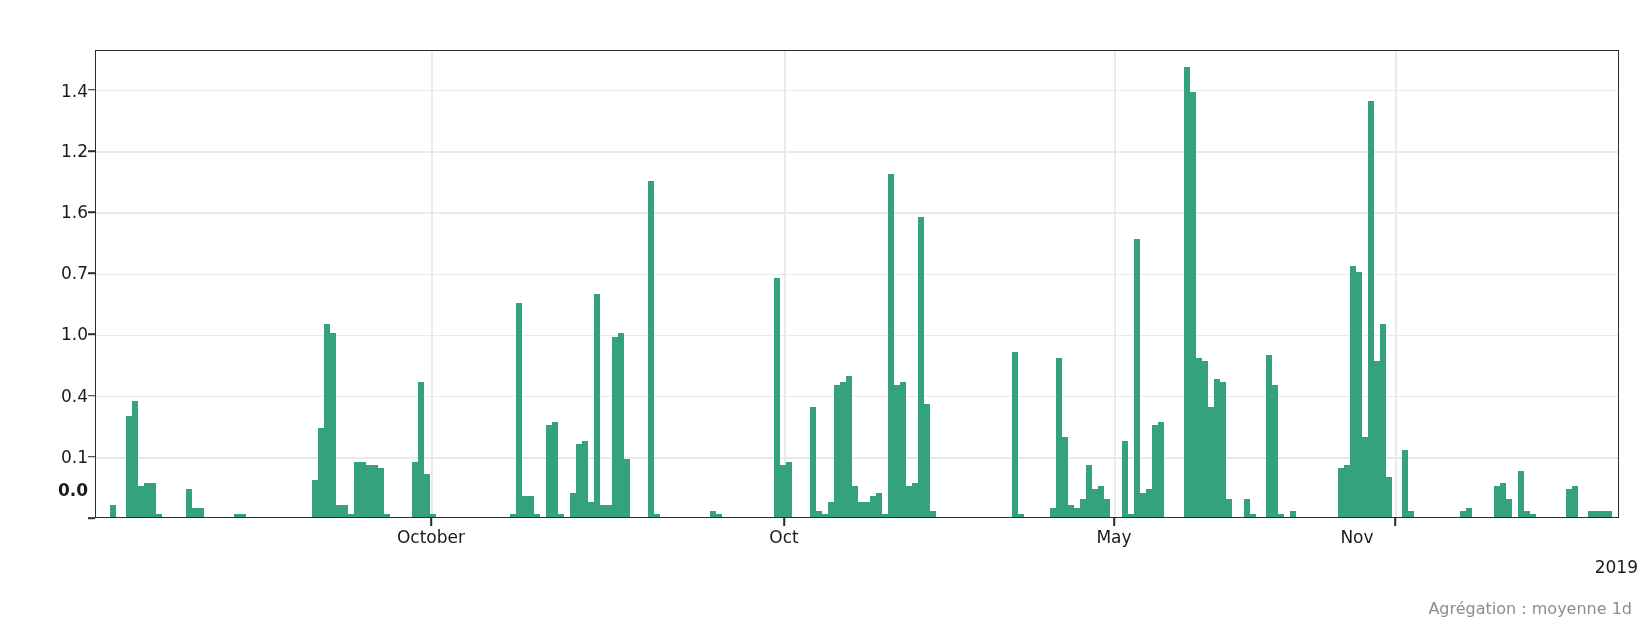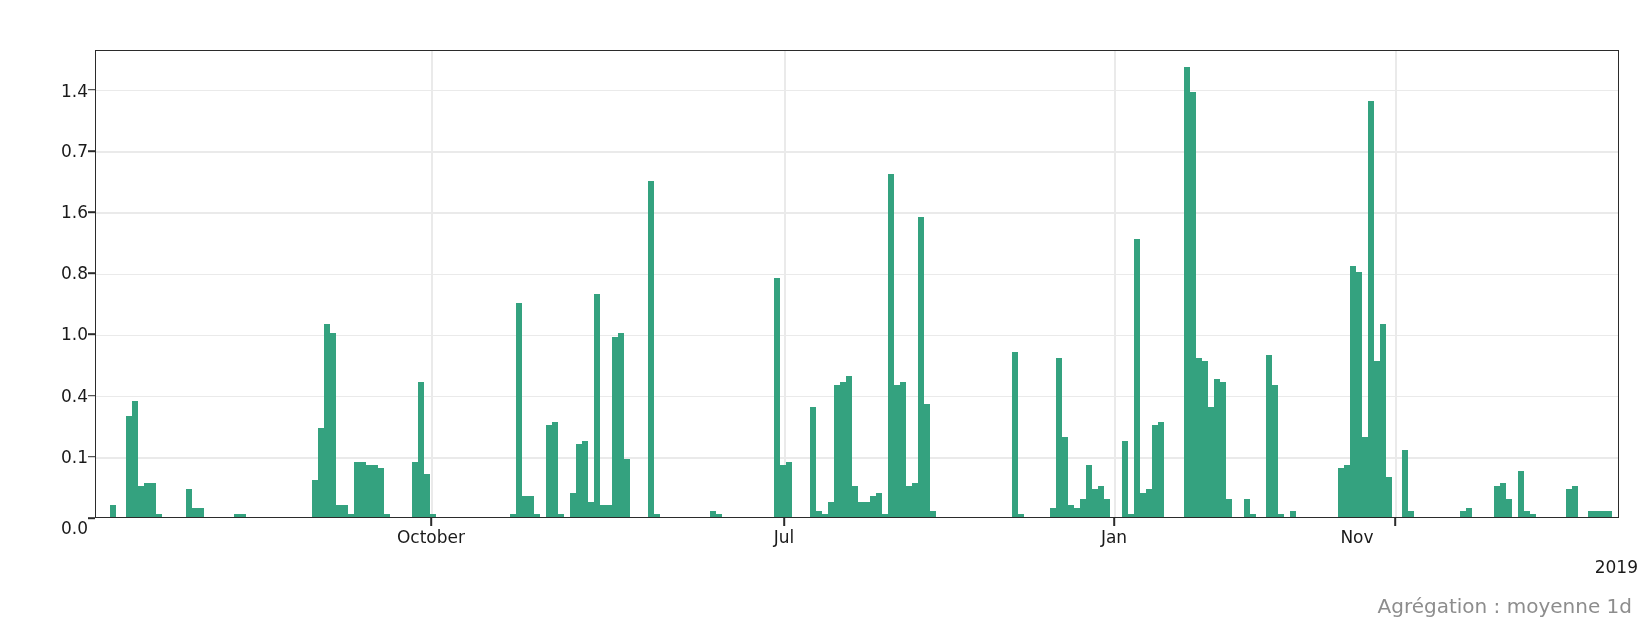--- a/index.html
+++ b/index.html
@@ -135,58 +135,58 @@
     font-size: 17px;
     color: #1a1a1a;
     white-space: nowrap;
   }
 
   
   #aggregation-note {
     position: absolute;
     right: 18px;
     bottom: 12px;
-    font-size: 20px;
+    font-size: 16px;
     color: #8d8d8d;
     white-space: nowrap;
     pointer-events: none;
   }
 </style>
 </head>
 <body>
 
 <div id="figure">
 
 
   <div id="y-axis-label">Précipitations (mm/h)</div>
 
   <div id="y-ticks">
-      <div class="ytick-label" style="top: 528px;">0.0</div>
+      <div class="ytick-label" style="top: 490px; font-weight: bold;">0.0</div>
       <div class="ytick-mark" style="top: 518px;"></div>
       <div class="ytick-label" style="top: 456.824px;">0.1</div>
       <div class="ytick-mark" style="top: 456.824px;"></div>
       <div class="ytick-label" style="top: 395.647px;">0.4</div>
       <div class="ytick-mark" style="top: 395.647px;"></div>
       <div class="ytick-label" style="top: 334.471px;">1.0</div>
       <div class="ytick-mark" style="top: 334.471px;"></div>
-      <div class="ytick-label" style="top: 273.294px;">0.8</div>
+      <div class="ytick-label" style="top: 273.294px;">0.7</div>
       <div class="ytick-mark" style="top: 273.294px;"></div>
       <div class="ytick-label" style="top: 212.118px;">1.6</div>
       <div class="ytick-mark" style="top: 212.118px;"></div>
-      <div class="ytick-label" style="top: 150.941px;">0.7</div>
+      <div class="ytick-label" style="top: 150.941px;">1.2</div>
       <div class="ytick-mark" style="top: 150.941px;"></div>
       <div class="ytick-label" style="top: 91px;">1.4</div>
       <div class="ytick-mark" style="top: 89.7647px;"></div>
     </div>
   <div id="x-ticks">
       <div class="xtick-label" style="left: 431px;">October</div>
       <div class="xtick-mark" style="left: 431px;"></div>
-      <div class="xtick-label" style="left: 784px;">Jul</div>
+      <div class="xtick-label" style="left: 784px;">Oct</div>
       <div class="xtick-mark" style="left: 784px;"></div>
-      <div class="xtick-label" style="left: 1114px;">Jan</div>
+      <div class="xtick-label" style="left: 1114px;">May</div>
       <div class="xtick-mark" style="left: 1114px;"></div>
       <div class="xtick-label" style="left: 1357px;">Nov</div>
       <div class="xtick-mark" style="left: 1395px;"></div>
     </div>
 
   <div id="plot-area">
     <div id="grid-h">
         <div class="gridline-h" style="top: 406.124px;"></div>
         <div class="gridline-h" style="top: 344.947px;"></div>
         <div class="gridline-h" style="top: 283.771px;"></div>

